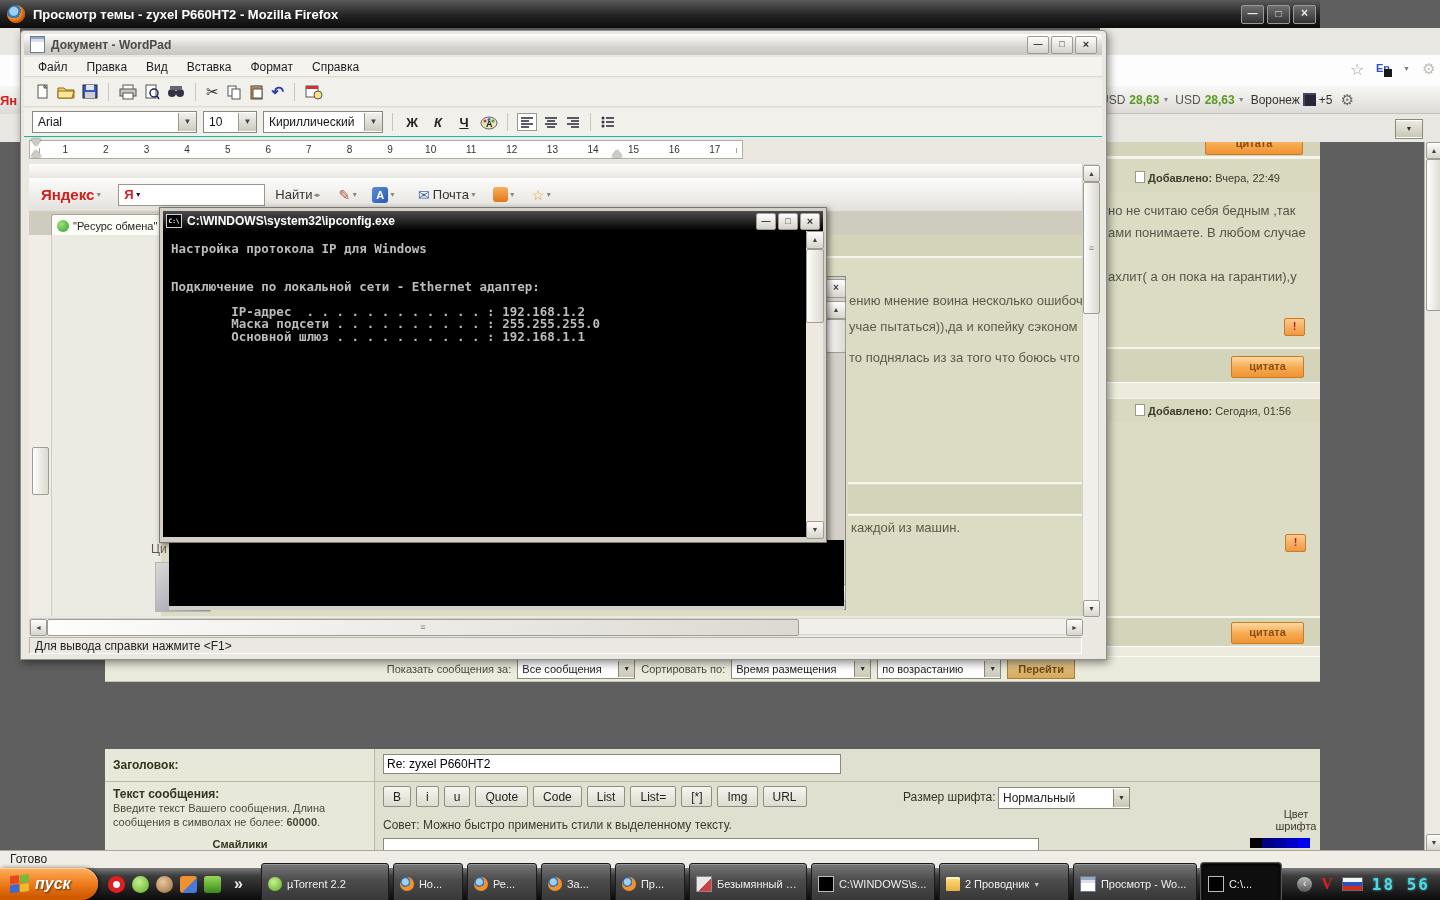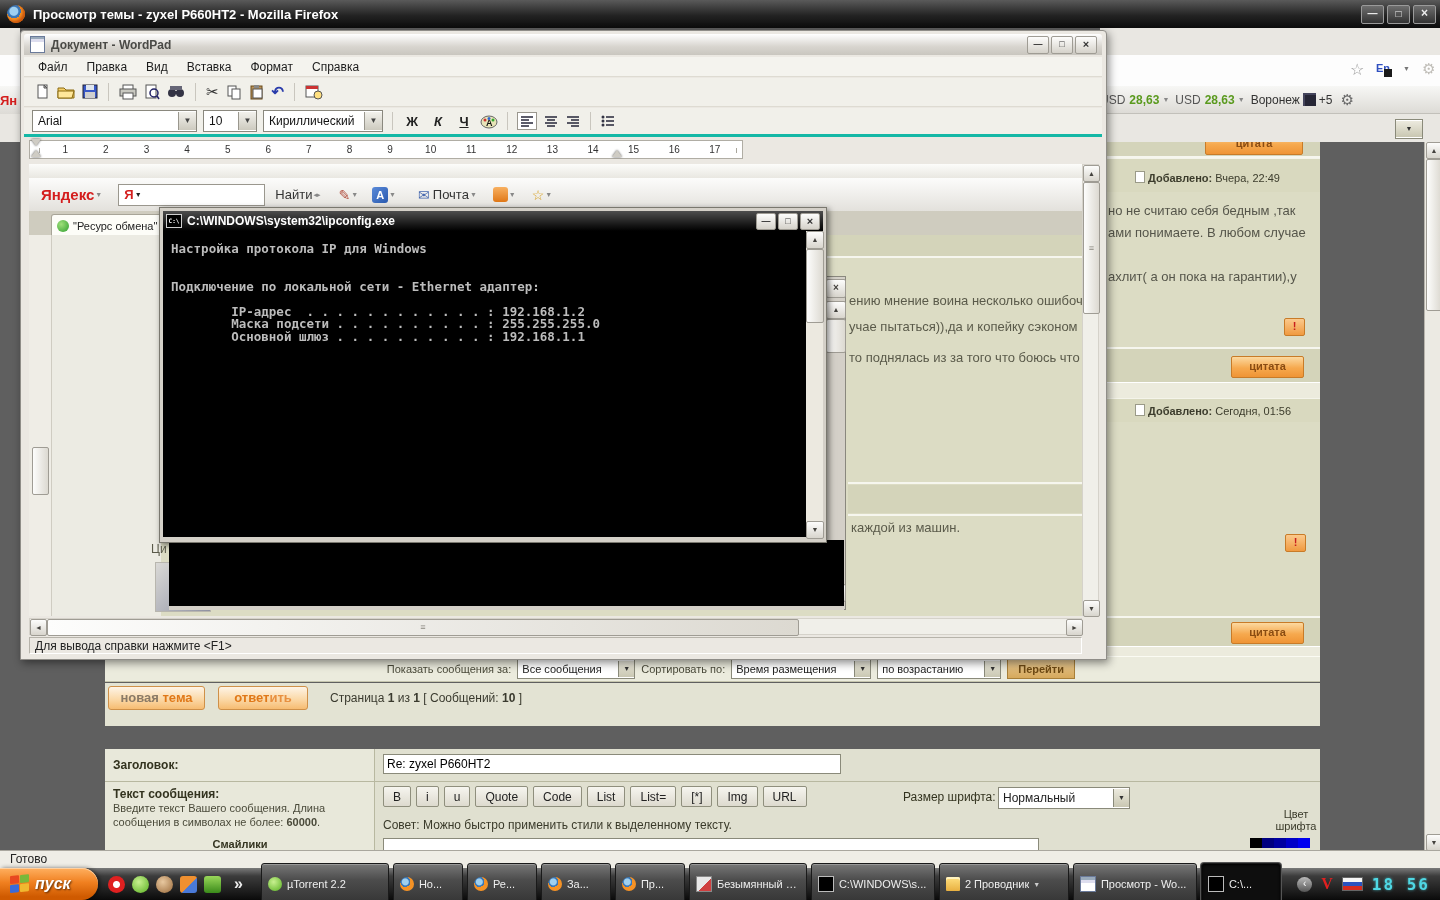--- a/index.html
+++ b/index.html
@@ -2,21 +2,21 @@
 <html><head>
 <meta charset="utf-8">
 <style>
   html,body{margin:0;padding:0;background:#000;}
   #screen{position:relative;width:1440px;height:900px;overflow:hidden;
     font-family:"Liberation Sans",sans-serif;background:#5f5f5f;}
   .abs{position:absolute;}
   .ell{white-space:nowrap;overflow:hidden;text-overflow:ellipsis;}
 
   
-  .ff-title{left:0;top:0;width:1440px;height:28px;z-index:6;
+  .ff-title{left:0;top:0;width:1320px;height:28px;z-index:6;
     background:linear-gradient(180deg,#5a5a5a,#232323 55%,#0c0c0c);
     display:flex;align-items:center;color:#fff;font-weight:bold;font-size:13px;}
   .ff-logo{width:18px;height:18px;border-radius:50%;margin:0 8px 0 7px;
     background:radial-gradient(circle at 38% 35%,#9fd0f0 0 4px,#3a78b8 5px 7px,#f59225 7px);
     box-shadow:inset -2px -2px 3px #c8520a;}
   .winbtn-dark{width:21px;height:17px;margin-left:3px;border:1px solid #9a9a9a;border-radius:2px;
     background:linear-gradient(180deg,#6e6e6e,#333);color:#eee;font-size:10px;line-height:15px;
     text-align:center;font-weight:bold;}
 
   
@@ -77,21 +77,21 @@
   .wp-doc-ico{width:13px;height:15px;background:#fff;border:1px solid #6a7a9a;margin:0 6px 0 6px;
     box-shadow:inset 0 2px 0 #9ab, inset 0 5px 0 #dde;}
   .winbtn-lite{width:20px;height:16px;margin-left:2px;border:1px solid #9f9c94;border-radius:2px;
     background:linear-gradient(180deg,#fdfdfc,#d5d2ca);color:#333;font-size:9px;line-height:14px;
     text-align:center;font-weight:bold;}
   .wp-menu{left:3px;top:26px;width:1078px;height:20px;background:#f4f3ee;border-bottom:1px solid #dedbd2;
     display:flex;align-items:center;gap:19px;padding-left:14px;box-sizing:border-box;font-size:12px;color:#1c1c1c;}
   .wp-toolbar{left:3px;top:47px;width:1078px;height:29px;background:#f1f0ea;border-bottom:1px solid #dedbd2;
     display:flex;align-items:center;gap:7px;padding-left:10px;box-sizing:border-box;}
   .tsep{width:1px;height:18px;background:#c9c6be;margin:0 3px;}
-  .wp-fontbar{left:3px;top:77px;width:1078px;height:29px;background:#f1f0ea;border-bottom:3px solid #14b8a6;
+  .wp-fontbar{left:3px;top:77px;width:1078px;height:29px;background:#f1f0ea;border-bottom:1px solid #14b8a6;
     display:flex;align-items:center;gap:6px;padding-left:8px;box-sizing:border-box;}
   .combo{background:#fff;border:1px solid #8a887e;height:20px;display:inline-flex;align-items:center;font-size:12px;}
   .combo .val{padding:0 5px;flex:1;white-space:nowrap;color:#111;}
   .combo .arr{width:17px;height:18px;background:linear-gradient(180deg,#f2f1ec,#cdcabf);
     border-left:1px solid #9a978e;text-align:center;font-size:8px;line-height:18px;color:#444;}
   .fmt-letter{font-size:13px;font-weight:bold;color:#222;width:20px;text-align:center;}
   .wp-ruler{left:3px;top:107px;width:1078px;height:24px;background:#ebe8e2;}
   .ruler-strip{left:5px;top:2px;width:714px;height:19px;background:#fff;border:1px solid #b0ada4;
     display:flex;padding-left:15px;box-sizing:border-box;align-items:center;
     background-image:repeating-linear-gradient(to right,transparent 0 9.1px,#a9a69c 9.1px 10.1px);
@@ -290,27 +290,20 @@
       <span class="val">Время размещения</span>
       <span class="arr">▼</span>
     </span>
     <span class="xp-select" style="width:122px;">
       <span class="val">по возрастанию</span>
       <span class="arr">▼</span>
     </span>
     <span class="go-btn">Перейти</span>
   </div>
 
-  <div class="abs actions-row">
-    <span class="abs big-orange" style="left:3px;top:3px;width:95px;"><span style="color:#8a7a66;">новая</span><span style="color:#e07818;"> тема</span></span>
-    <span class="abs big-orange" style="left:113px;top:3px;width:88px;"><span style="color:#e07818;">ответ</span><span style="color:#e89040;">ить</span></span>
-    <span class="abs" style="left:225px;top:8px;font-size:12px;color:#3a3a2e;">
-      <span>Страница </span><b>1</b><span> из </span><b>1</b><span>  [ Сообщений: </span><b>10</b><span> ]</span>
-    </span>
-  </div>
 
 
   <div class="abs qr-left" style="left:105px;top:749px;width:270px;height:33px;">
     <span class="abs" style="left:8px;top:9px;font-weight:bold;font-size:12px;color:#33331f;">Заголовок:</span>
   </div>
   <div class="abs qr-right" style="left:375px;top:749px;width:945px;height:33px;">
     <input class="abs" style="left: 8px; top: 5px; width: 450px; height: 18px; border: 1px solid rgb(138, 138, 122); font-size: 12px; font-family: &quot;Liberation Sans&quot;, sans-serif; padding: 0px 3px;" value="Re: zyxel P660HT2">
   </div>
 
   <div class="abs qr-left" style="left:105px;top:782px;width:270px;height:68px;border-bottom:none;">

